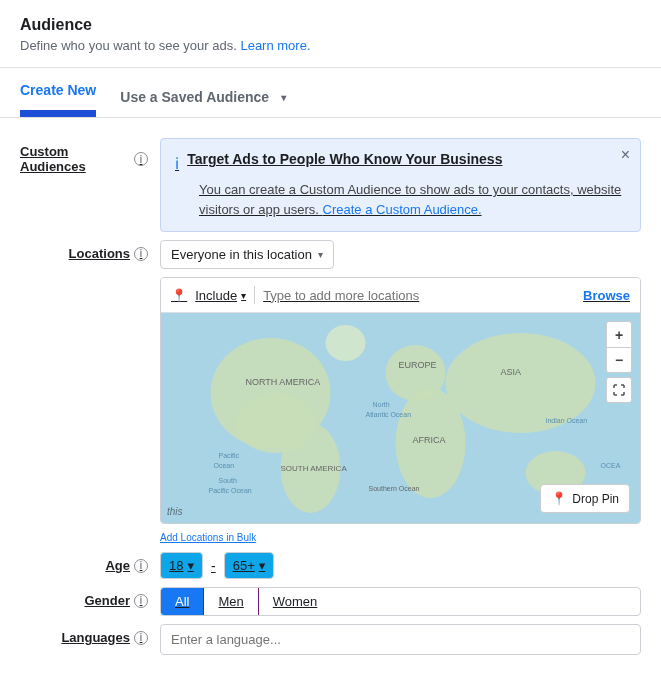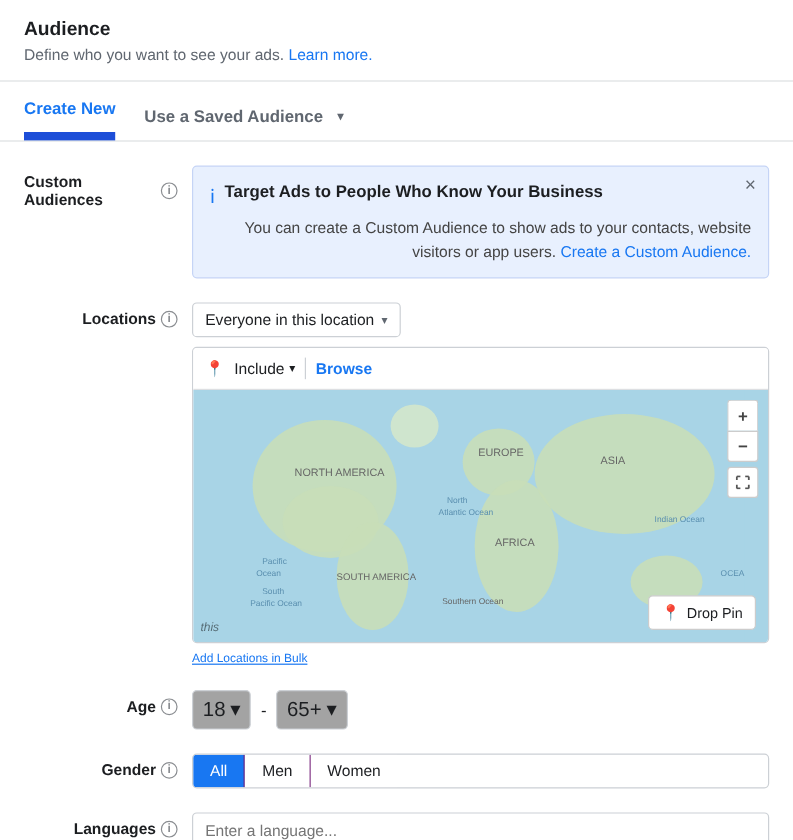--- a/index.html
+++ b/index.html
@@ -15,32 +15,32 @@
 
     
     .tabs { display: flex; align-items: flex-end; padding: 0 20px; border-bottom: 1px solid #dddfe2; }
     .tab { padding: 14px 0 12px; margin-right: 24px; font-size: 14px; font-weight: 600; color: #606770; cursor: pointer; border-bottom: 3px solid transparent; }
     .tab.active { color: #1877f2; border-bottom: 7px solid #1d4ed8; }
     .tab-saved { display: flex; align-items: center; gap: 12px; color: #606770; cursor: pointer; font-size: 14px; font-weight: 600; padding: 14px 0 12px; }
     .tab-saved .chevron { font-size: 10px; }
 
     
     .form-body { padding: 20px 20px; }
-    .form-row { display: flex; align-items: flex-start; margin-bottom: 20px; }
+    .form-row { display: flex; align-items: flex-start; margin-bottom: 8px; text-decoration: underline; }
     .form-label { width: 140px; min-width: 140px; font-size: 13px; font-weight: 600; color: #1c1e21; padding-top: 6px; display: flex; align-items: center; gap: 4px; justify-content: flex-end; padding-right: 12px; }
     .info-icon { display: inline-flex; align-items: center; justify-content: center; width: 14px; height: 14px; border-radius: 50%; border: 1.5px solid #8a8d91; color: #8a8d91; font-size: 10px; font-weight: 700; cursor: pointer; flex-shrink: 0; }
     .form-content { flex: 1; }
 
     
     .info-box { background: #e8f0fe; border: 1px solid #c5d4f6; border-radius: 4px; padding: 12px 14px; position: relative; }
     .close-btn { position: absolute; top: 8px; right: 10px; font-size: 16px; color: #606770; cursor: pointer; line-height: 1; }
     .info-box-header { display: flex; align-items: flex-start; gap: 8px; margin-bottom: 6px; }
     .info-icon-blue { color: #1877f2; font-size: 16px; flex-shrink: 0; margin-top: 1px; }
     .info-box-title { font-size: 14px; font-weight: 700; color: #1c1e21; }
-    .info-box-text { font-size: 13px; color: #444; margin-left: 24px; line-height: 1.5; text-align: right; }
+    .info-box-text { font-size: 13px; color: #444; margin-left: 24px; line-height: 1.5; }
     .info-box-text a { color: #1877f2; text-decoration: none; }
 
     
     .location-dropdown { display: inline-flex; align-items: center; gap: 6px; border: 1px solid #ccd0d5; border-radius: 4px; padding: 6px 10px; font-size: 13px; cursor: pointer; background: #fff; margin-bottom: 8px; }
     .location-dropdown .chevron { font-size: 10px; color: #606770; }
 
     
     .map-wrapper { border: 1px solid #ccd0d5; border-radius: 4px; overflow: hidden; position: relative; }
     .map-toolbar { display: flex; align-items: center; padding: 8px 10px; border-bottom: 1px solid #dddfe2; background: #fff; gap: 8px; }
     .include-btn { display: flex; align-items: center; gap: 4px; font-size: 13px; color: #1c1e21; cursor: pointer; }
@@ -64,21 +64,21 @@
     .drop-pin-btn { position: absolute; bottom: 10px; right: 10px; background: #fff; border: 1px solid #ccc; border-radius: 4px; padding: 6px 10px; font-size: 12px; display: flex; align-items: center; gap: 5px; cursor: pointer; }
     .drop-pin-icon { color: #1877f2; font-size: 13px; }
 
     .here-watermark { position: absolute; bottom: 6px; left: 6px; font-size: 10px; color: rgba(0,0,0,0.5); font-style: italic; }
 
     
     .add-locations-link { font-size: 10px; color: #1877f2; cursor: pointer; margin-top: 8px; display: inline-block; }
 
     
     .age-row { display: flex; align-items: center; gap: 8px; }
-    .age-select { display: inline-flex; align-items: center; gap: 4px; border: 1px solid #ccd0d5; border-radius: 4px; padding: 5px 8px; font-size: 17px; cursor: pointer; background: #a3a3a3; text-align: right; }
+    .age-select { display: inline-flex; align-items: center; gap: 4px; border: 1px solid #ccd0d5; border-radius: 4px; padding: 5px 8px; font-size: 13px; cursor: pointer; background: #0ea5e9; text-align: right; }
     .age-dash { font-size: 14px; color: #1c1e21; }
 
     
     .gender-btn-group { display: flex; border: 1px solid #ccd0d5; border-radius: 4px; overflow: hidden; }
     .gender-btn { padding: 6px 14px; font-size: 13px; cursor: pointer; background: #fff; color: #1c1e21; border: none; border-right: 1px solid #701a75; font-weight: 500; }
     .gender-btn:last-child { border-right: none; }
     .gender-btn.active { background: #1877f2; color: #fff; }
 
     
     .language-input { width: 100%; border: 1px solid #ccd0d5; border-radius: 4px; padding: 7px 10px; font-size: 13px; color: #8a8d91; outline: none; }
@@ -141,20 +141,21 @@
         
         <div class="map-wrapper">
 
           <div class="map-toolbar">
             <span class="map-location-icon">📍</span>
             <div class="include-btn">
               <span>Include</span>
               <span class="include-chevron">▾</span>
             </div>
             <div class="divider-v"></div>
+            <input class="location-input" type="text" placeholder="Type to add more locations" style="">
             <span class="browse-btn">Browse</span>
           </div>
 
           <div class="map-area">
             <svg class="map-svg" viewBox="0 0 440 210" xmlns="http://www.w3.org/2000/svg">
 
               <rect width="440" height="210" fill="#a8d4e6"></rect>
 
               <ellipse cx="90" cy="80" rx="60" ry="55" fill="#c8deb8" opacity="0.9"></ellipse>
               <ellipse cx="95" cy="110" rx="40" ry="30" fill="#c8deb8" opacity="0.9"></ellipse>

